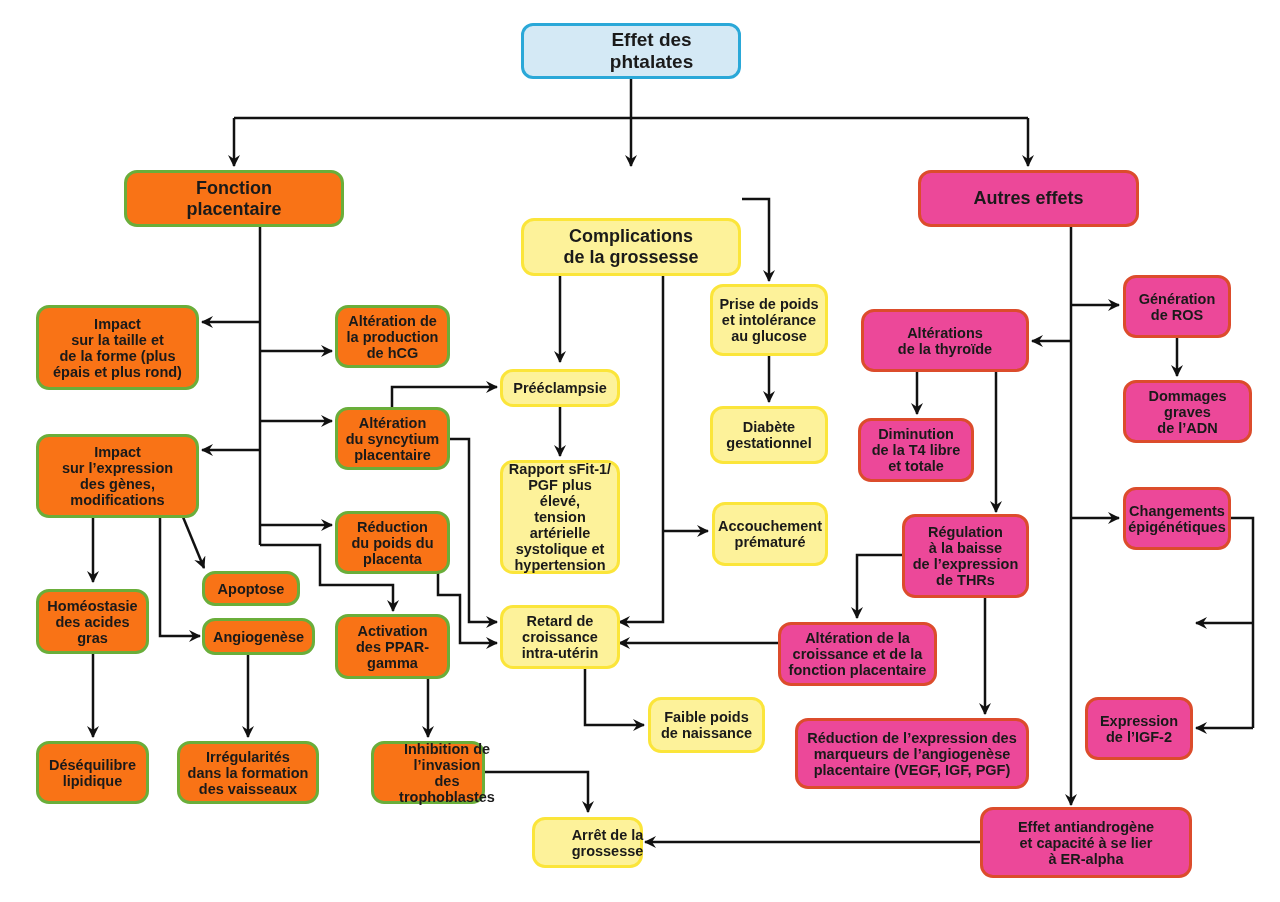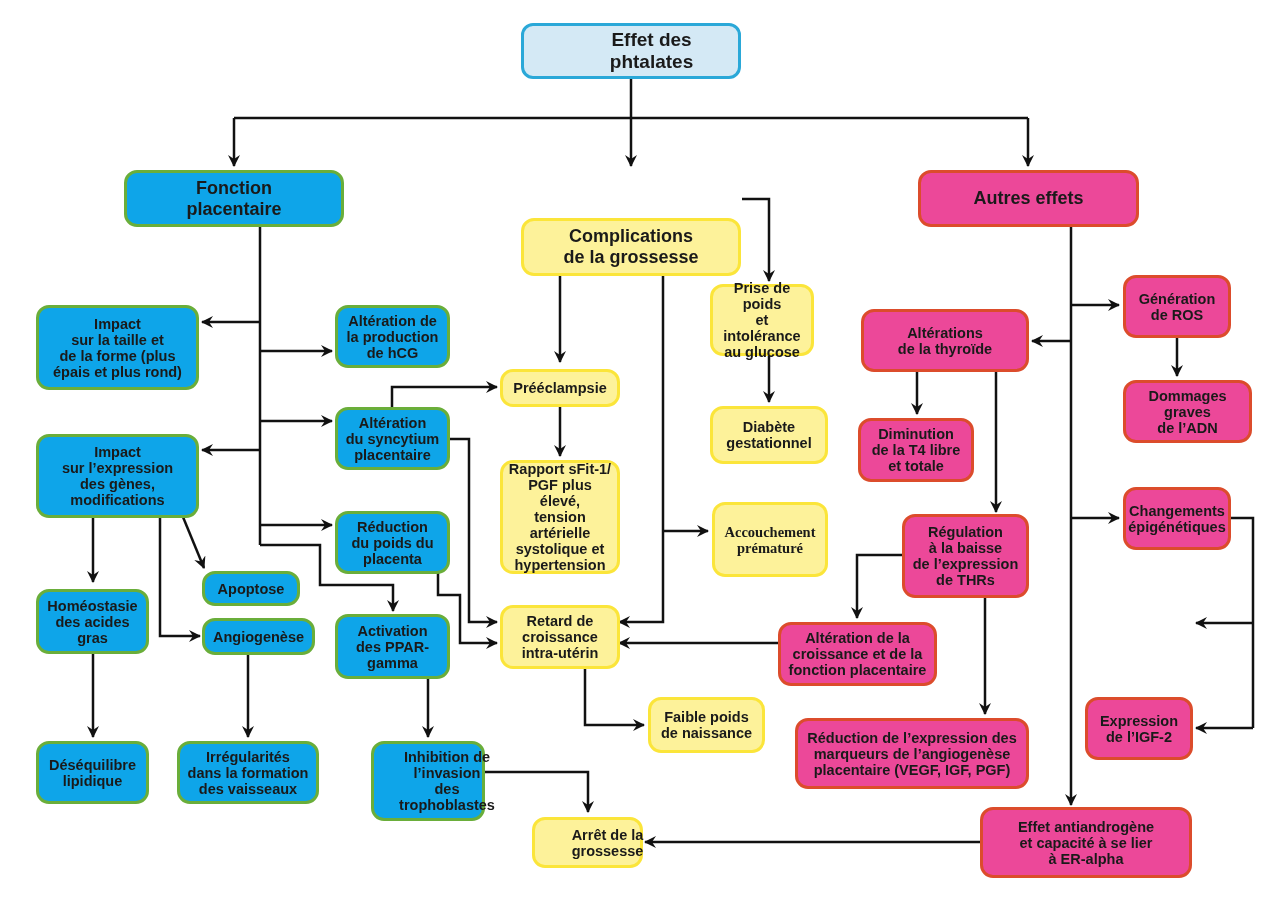--- a/index.html
+++ b/index.html
@@ -5,21 +5,21 @@
   html, body { margin: 0; padding: 0; background: #ffffff; }
   #canvas { position: relative; width: 1280px; height: 902px; background: #ffffff; overflow: hidden;
             font-family: "Liberation Sans", sans-serif; color: #1a1a1a; }
   svg#edges { position: absolute; left: 0; top: 0; width: 1280px; height: 902px; }
   .node { position: absolute; box-sizing: border-box; border-radius: 13px; border: 3px solid;
           display: flex; align-items: center; justify-content: center; text-align: center;
           font-weight: bold; font-size: 14.5px; line-height: 16px; padding: 2px 4px; white-space: pre-line; }
   .node.root { font-size: 19px; line-height: 22px; border-radius: 12px; padding-left: 45px; }
   .node.cat { font-size: 18px; line-height: 21px; }
   .blue  { background: #d4e9f5; border-color: #2aa8d8; }
-  .green { background: #0ea5e9; border-color: #6aae3a; }
+  .green { background: #f97316; border-color: #6aae3a; }
   .yellow{ background: #fdf29a; border-color: #fbe53a; }
   .red   { background: #ec4899; border-color: #dc4c2c; }
 </style>
 </head>
 <body>
 
 <div id="canvas">
   <svg id="edges" xmlns="http://www.w3.org/2000/svg">
     <defs>
       <marker id="arr" viewBox="0 0 12 12" refX="11" refY="6" markerWidth="12" markerHeight="12" markerUnits="userSpaceOnUse" orient="auto">
@@ -110,44 +110,44 @@
 gras</div>
   <div class="node green" style="left:202px;top:618px;width:113px;height:37px;">Angiogenèse</div>
   <div class="node green" style="left:335px;top:614px;width:115px;height:65px;">Activation
 des PPAR-
 gamma</div>
   <div class="node green" style="left:36px;top:741px;width:113px;height:63px;">Déséquilibre
 lipidique</div>
   <div class="node green" style="left:177px;top:741px;width:142px;height:63px;">Irrégularités
 dans la formation
 des vaisseaux</div>
-  <div class="node green" style="left:371px;top:741px;width:114px;height:80px;padding-left:42px;">Inhibition de
+  <div class="node green" style="left:371px;top:741px;width:114px;height:63px;padding-left:42px;">Inhibition de
 l’invasion des
 trophoblastes</div>
 
   <div class="node yellow" style="left:500px;top:369px;width:120px;height:38px;">Prééclampsie</div>
   <div class="node yellow" style="left:500px;top:460px;width:120px;height:114px;">Rapport sFit-1/
 PGF plus élevé,
 tension
 artérielle
 systolique et
 hypertension</div>
   <div class="node yellow" style="left:500px;top:605px;width:120px;height:64px;">Retard de
 croissance
 intra-utérin</div>
   <div class="node yellow" style="left:648px;top:697px;width:117px;height:56px;">Faible poids
 de naissance</div>
   <div class="node yellow" style="left:532px;top:817px;width:111px;height:51px;padding-left:44px;">Arrêt de la
 grossesse</div>
-  <div class="node yellow" style="left:710px;top:284px;width:104px;height:72px;">Prise de poids
+  <div class="node yellow" style="left:710px;top:284px;width:118px;height:72px;">Prise de poids
 et intolérance
 au glucose</div>
   <div class="node yellow" style="left:710px;top:406px;width:118px;height:58px;">Diabète
 gestationnel</div>
-  <div class="node yellow" style="left:712px;top:502px;width:116px;height:75px;font-family:Liberation Serif, serif;">Accouchement
+  <div class="node yellow" style="left:712px;top:502px;width:116px;height:64px;">Accouchement
 prématuré</div>
 
   <div class="node red" style="left:861px;top:309px;width:168px;height:63px;">Altérations
 de la thyroïde</div>
   <div class="node red" style="left:858px;top:418px;width:116px;height:64px;">Diminution
 de la T4 libre
 et totale</div>
   <div class="node red" style="left:902px;top:514px;width:127px;height:84px;">Régulation
 à la baisse
 de l’expression

